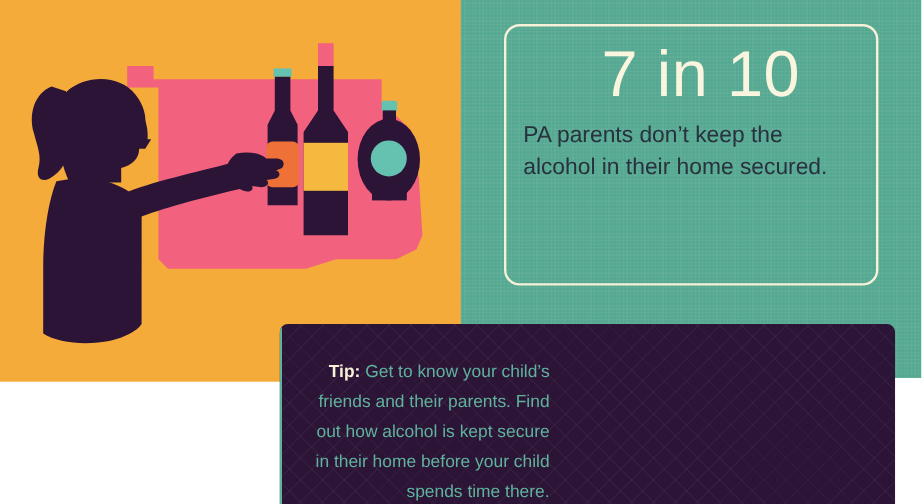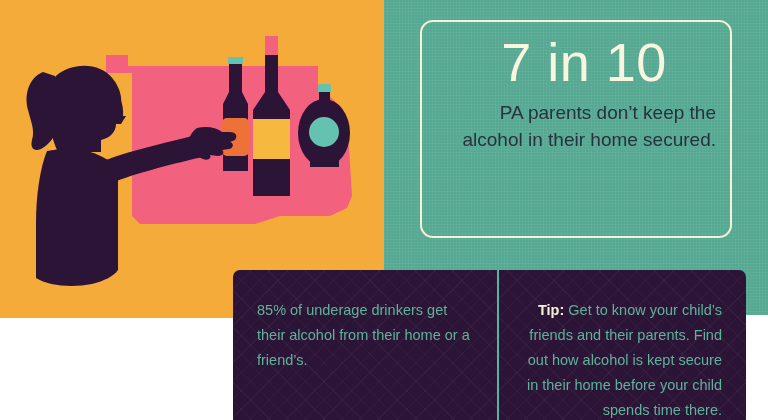--- a/index.html
+++ b/index.html
@@ -69,21 +69,21 @@
     line-height: 1.05;
     letter-spacing: 0.5px;
     margin: 0 0 8px 16px;
     text-align: center;
   }
   .stat-sub {
     color: #28313E;
     font-size: 19px;
     font-weight: 400;
     line-height: 1.45;
-    text-align: right;
+    text-align: left;
     margin: 0;
     padding: 0 14px;
   }
 
   
   .dark-panel {
     position: absolute;
     left: 233px;
     top: 270px;
     width: 513px;
@@ -189,21 +189,18 @@
   </div>
 
   <div class="stat-panel">
     <div class="stat-frame">
       <div class="stat-headline">7 in 10</div>
       <div class="stat-sub">PA parents don’t keep the alcohol in their home secured.</div>
     </div>
   </div>
 
   <div class="dark-panel">
-    <div class="panel-col panel-col-left">
-      <p class="panel-text">85% of underage drinkers get their alcohol from their home or a friend’s.</p>
-    </div>
     <div class="panel-col panel-col-right">
       <p class="panel-text"><span class="tip-label">Tip:</span><span> Get to know your child’s friends and their parents. Find out how alcohol is kept secure in their home before your child spends time there.</span></p>
     </div>
   </div>
 
 </div>
 
 </body></html>

